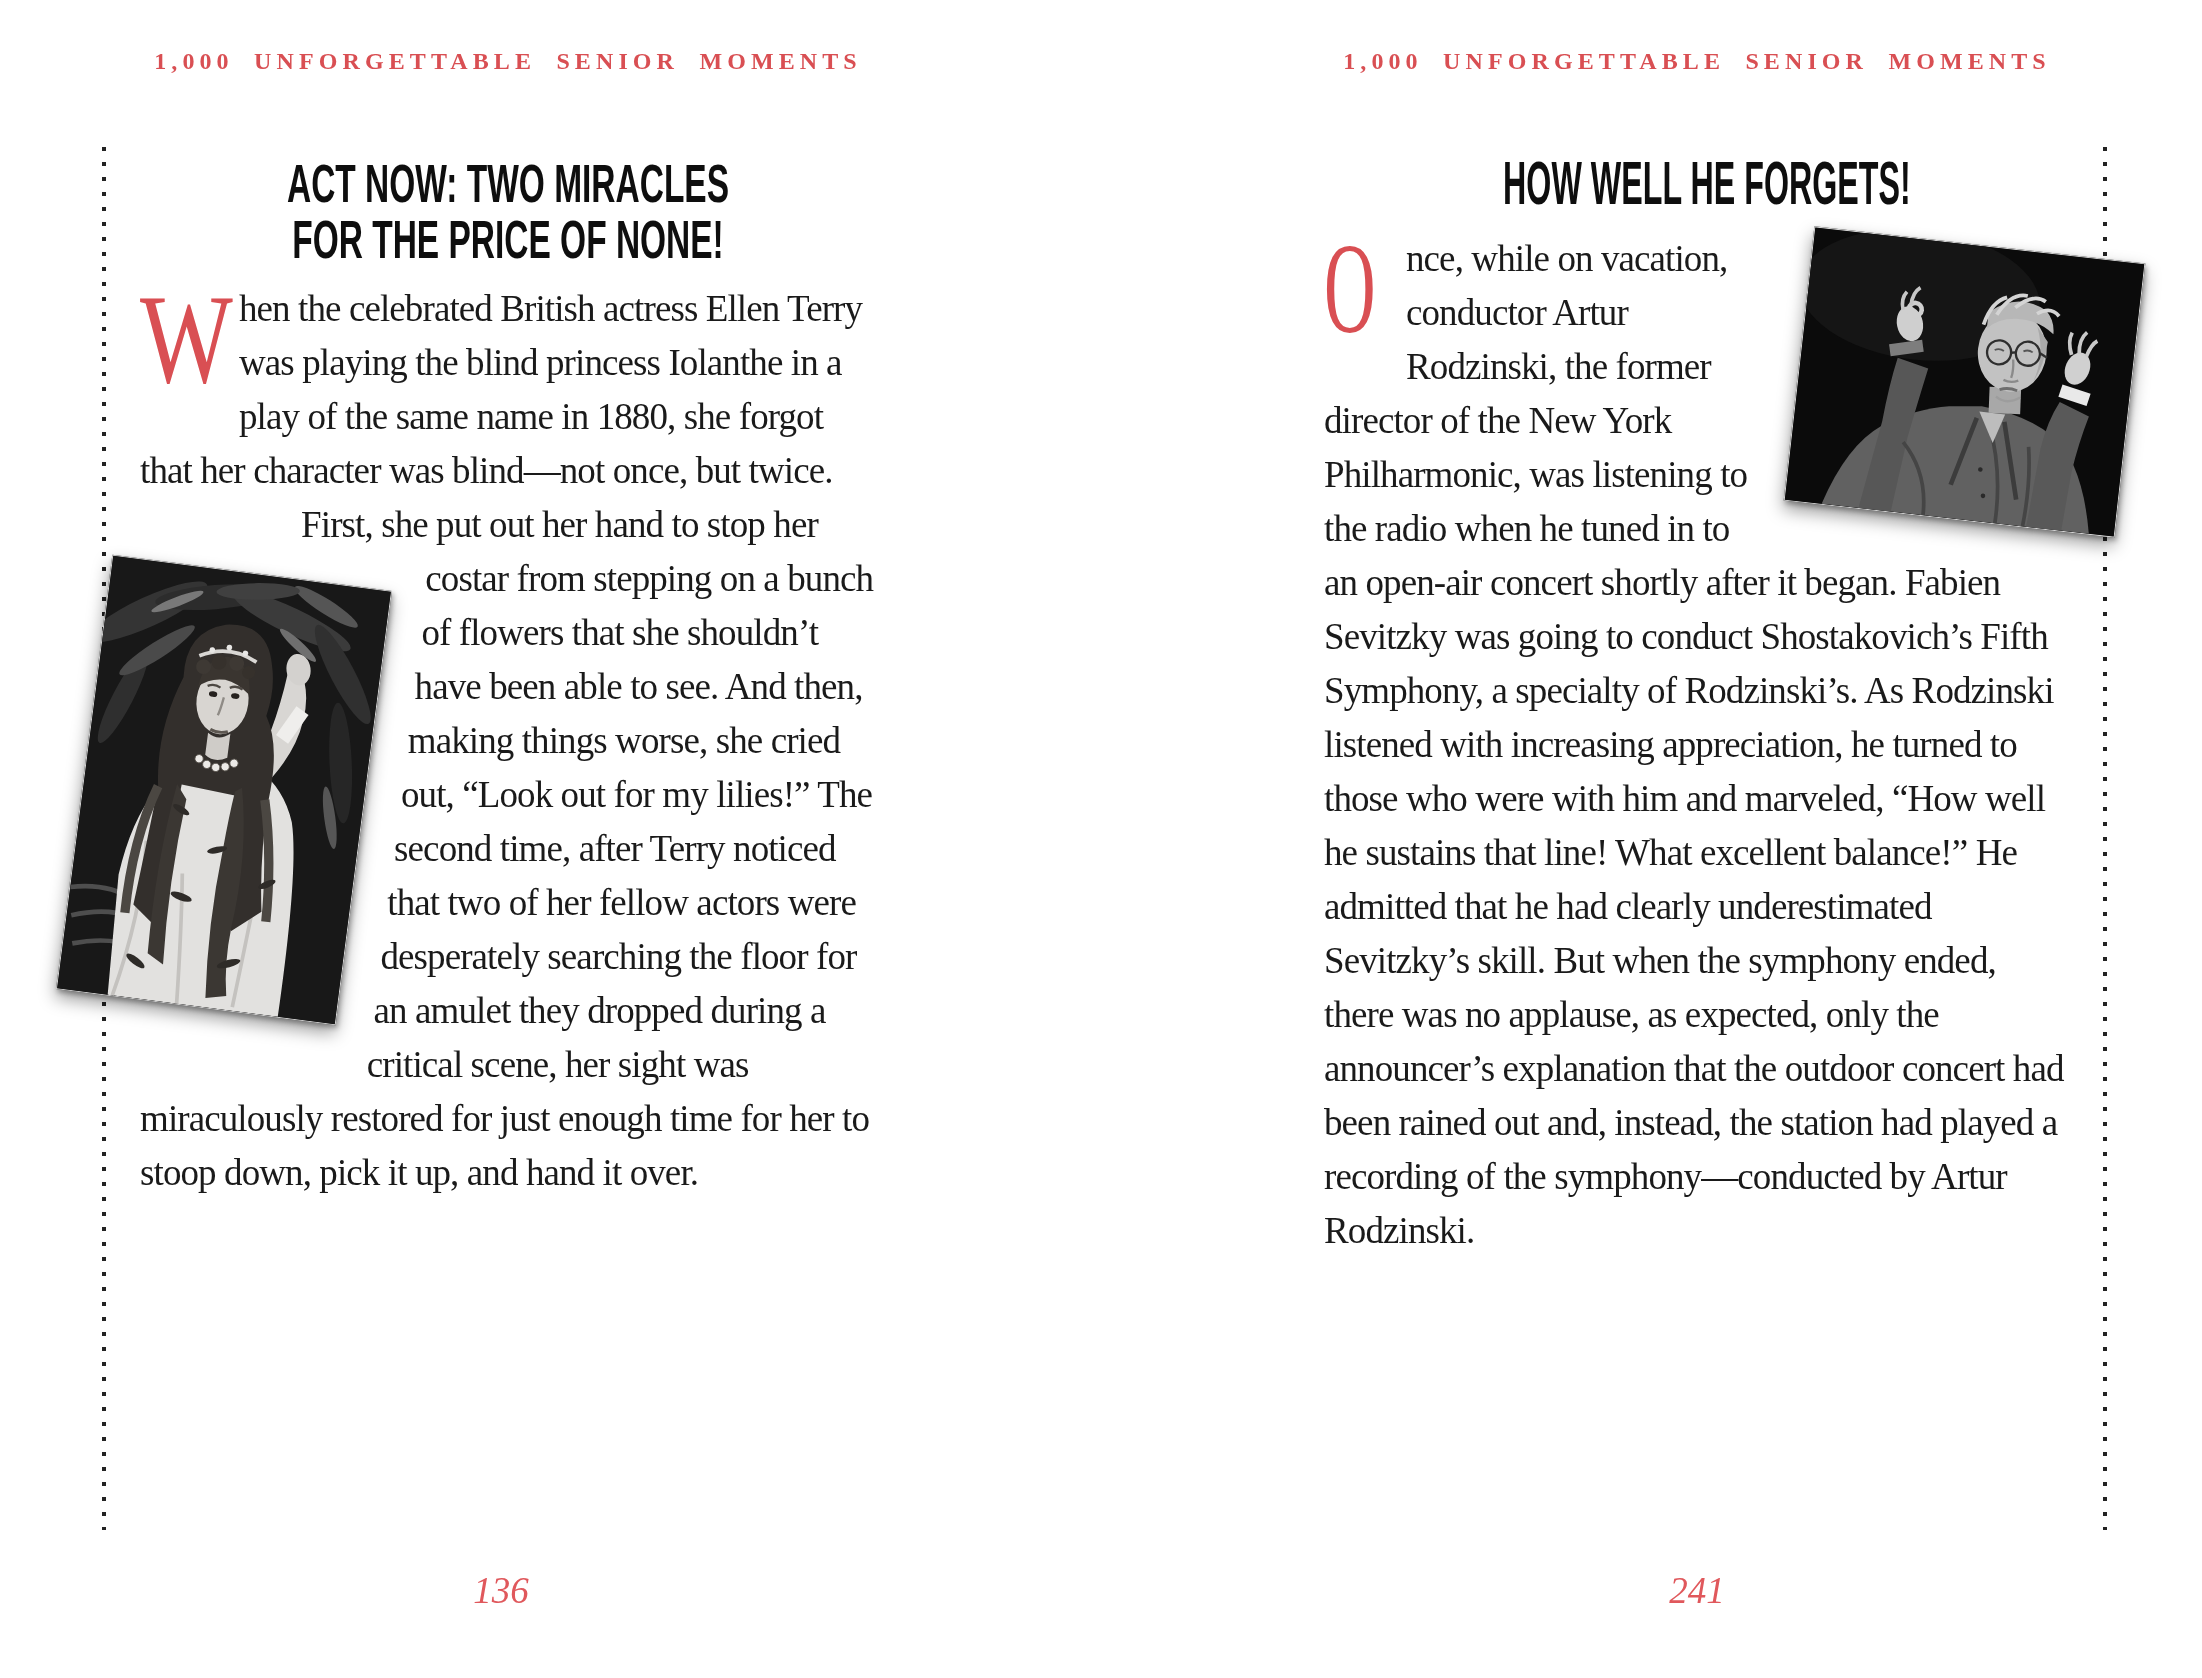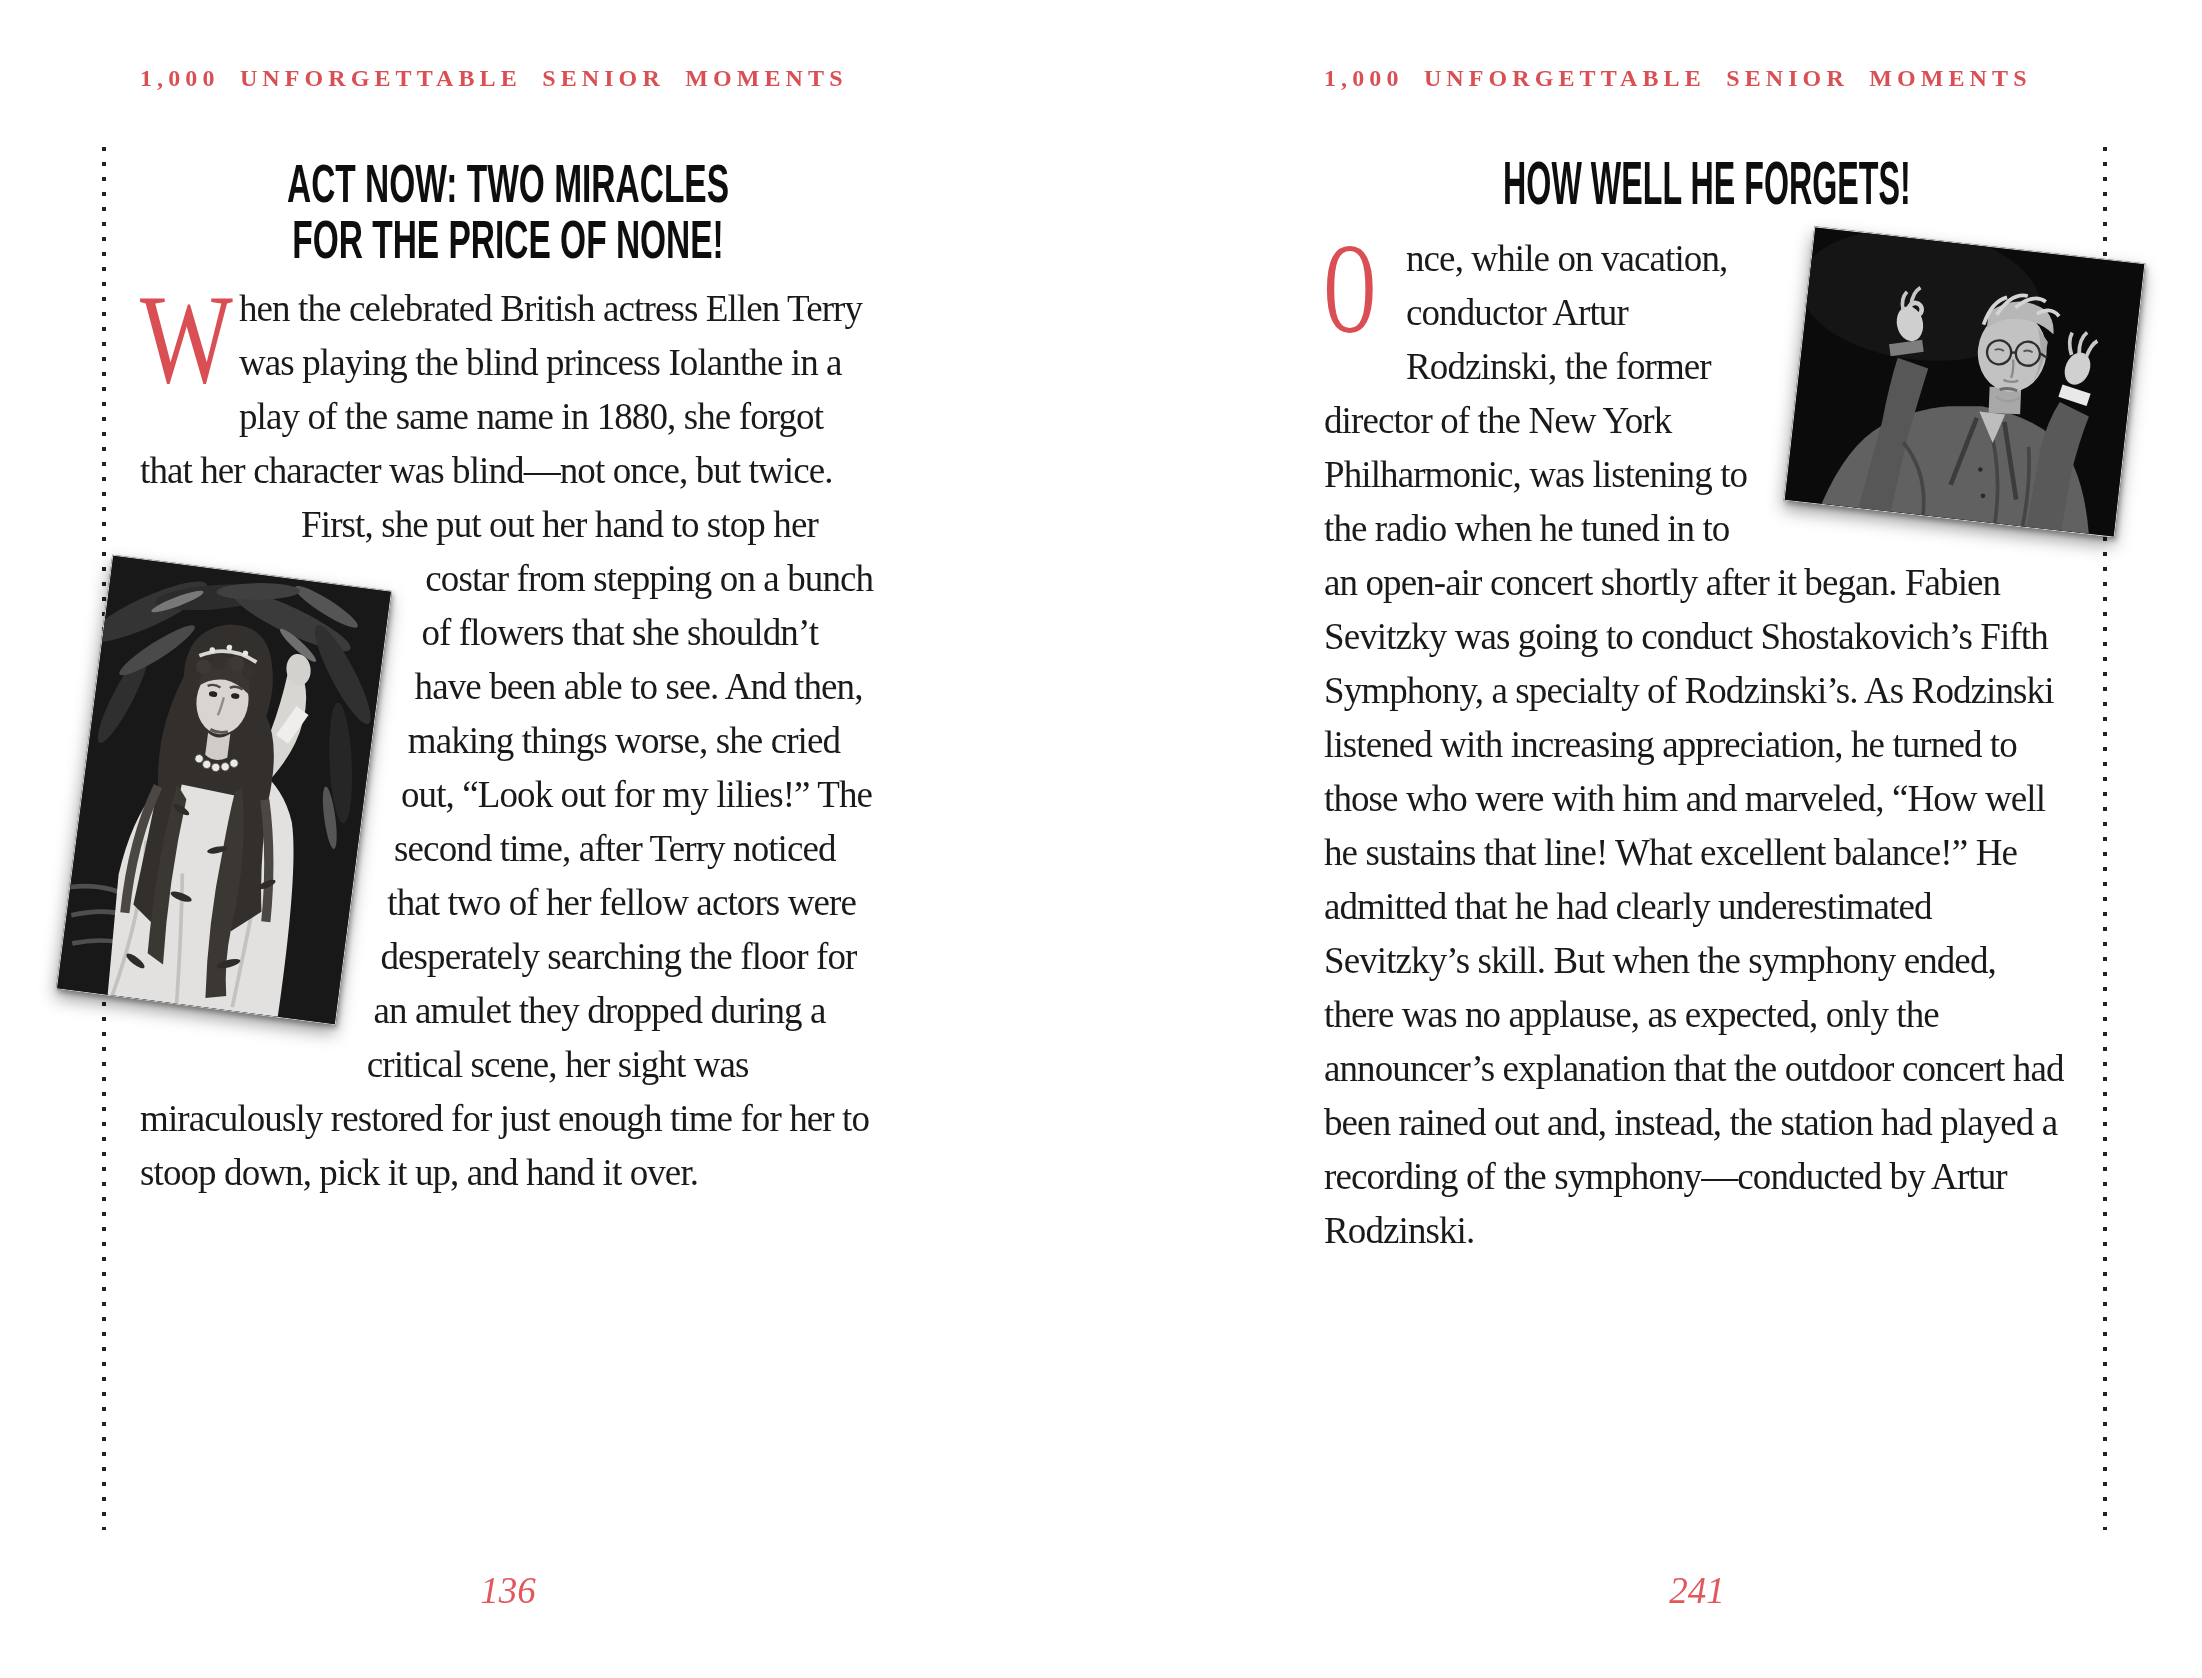--- a/index.html
+++ b/index.html
@@ -9,25 +9,25 @@
     font-family:"Liberation Serif", serif;
     color:var(--ink,#1a1a1a);
   }
   :root{
     --red:#d94f53;
     --folio-red:#e0585c;
     --ink:#1a1a1a;
     --dot:#222222;
   }
   .running-head{
-    position:absolute;top:65px;
+    position:absolute;top:48px;
     font:700 24px/1.1 "Liberation Serif", serif;
     color:var(--red);
     letter-spacing:5.1px;word-spacing:9.3px;
-    text-align:left;white-space:nowrap;
+    text-align:center;white-space:nowrap;
   }
   .running-head.left{left:140px;width:736px;}
   .running-head.right{left:1324px;width:746px;}
 
   .story-title{
     position:absolute;top:155px;
     font-family:"Liberation Sans", sans-serif;
     font-weight:700;
     font-size:54px;line-height:56px;
     letter-spacing:0px;
@@ -78,21 +78,21 @@
     shape-outside:polygon(62px 0px, 322px 0px, 322px 303px, 14px 290px);
     shape-margin:7.5px;
   }
 
   .folio{
     position:absolute;top:1572px;
     font:italic 400 37px/1 "Liberation Serif", serif;
     color:var(--folio-red);
     text-align:center;
   }
-  .folio.left{left:140px;width:736px;}
+  .folio.left{left:133px;width:736px;}
   .folio.right{left:1324px;width:746px;}
 
   .dotted-rule{
     position:absolute;top:147px;height:1383px;width:3.7px;
     background:repeating-linear-gradient(to bottom,var(--dot) 0 3.7px,transparent 3.7px 15px);
     z-index:1;
   }
   .dotted-rule.left-rule{left:102px;}
   .dotted-rule.right-rule{left:2103px;}
 

